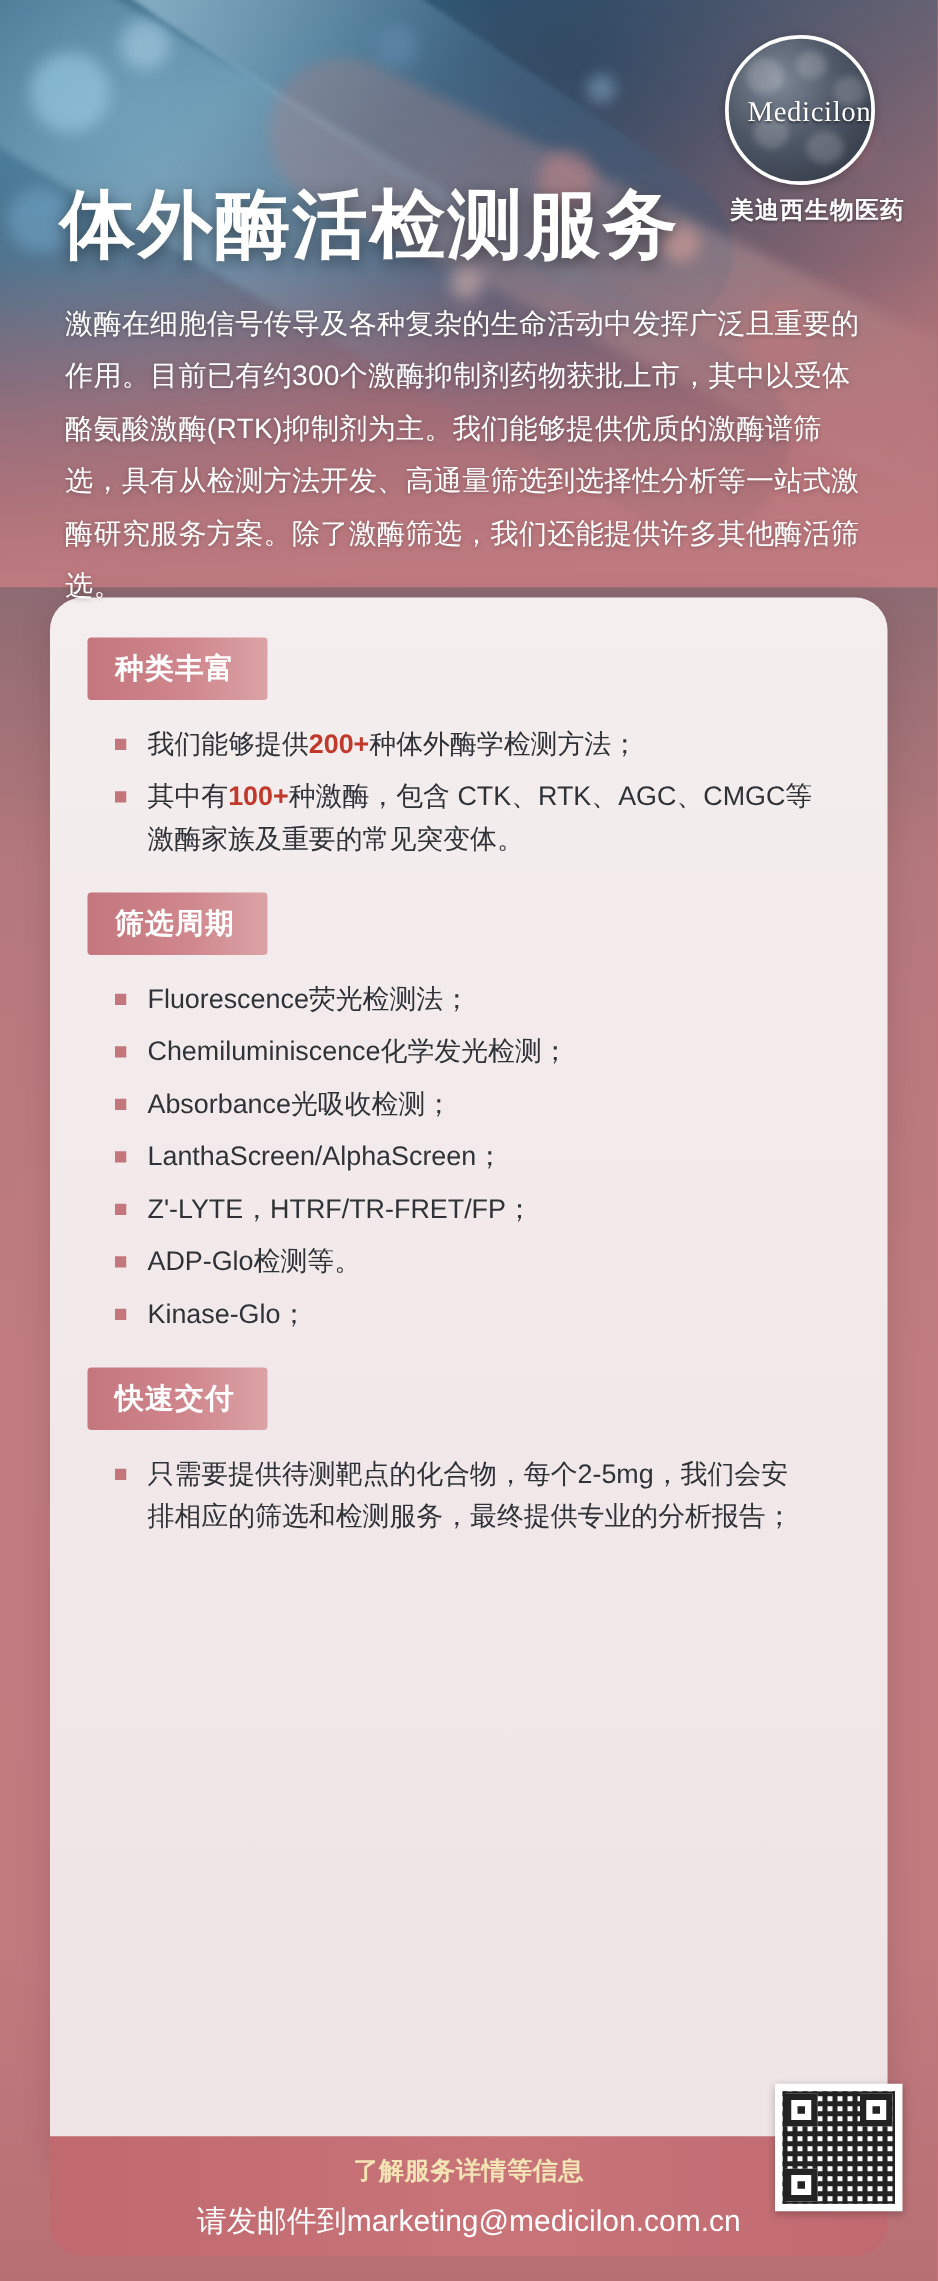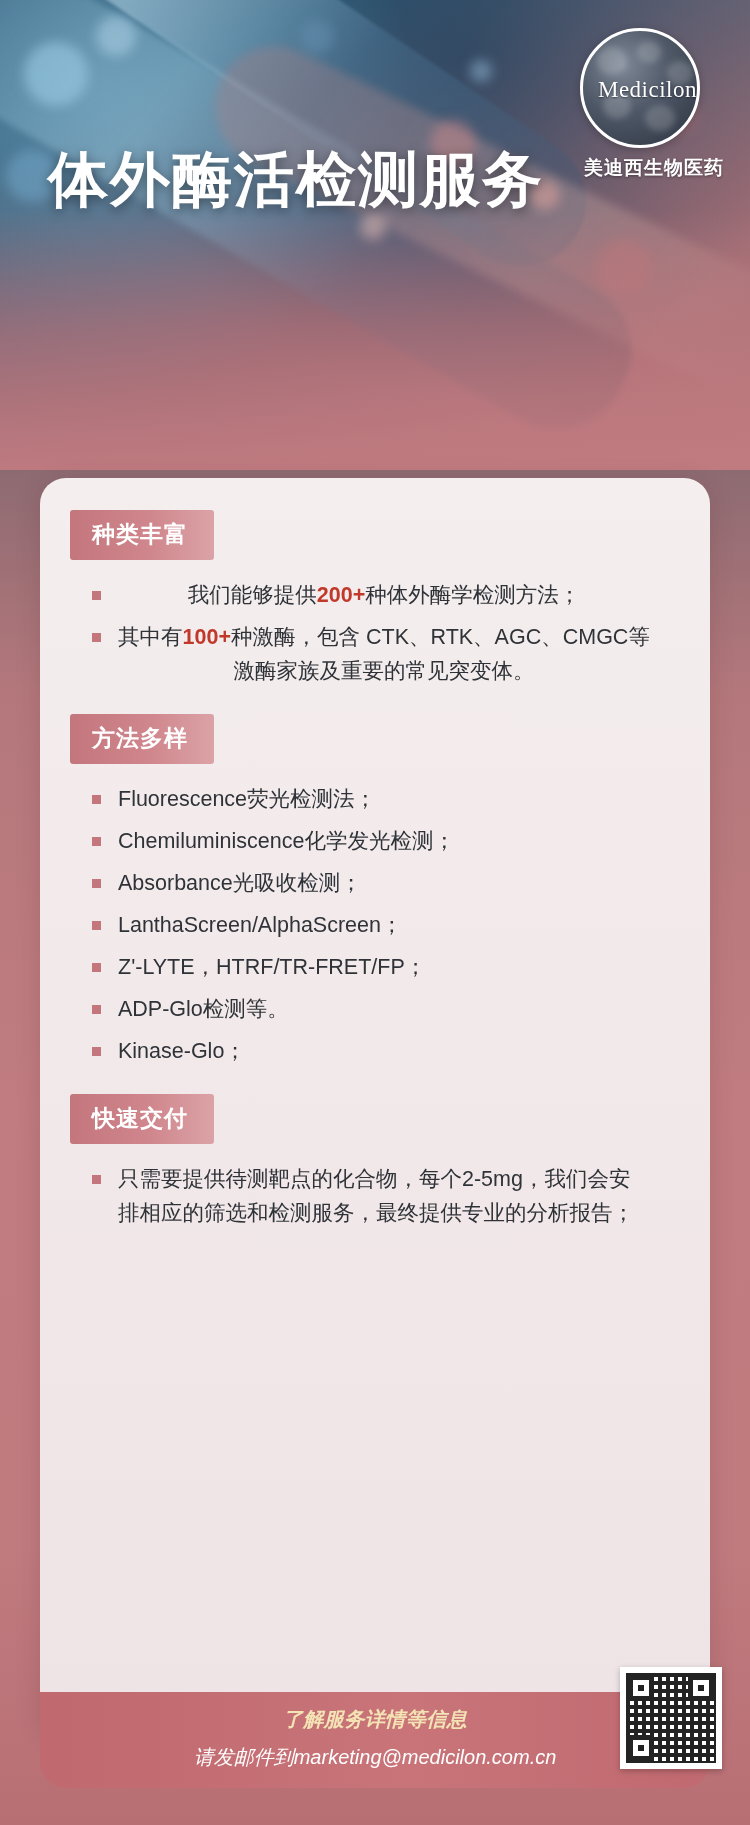--- a/index.html
+++ b/index.html
@@ -185,51 +185,50 @@
     line-height: 34px;
   }
   ul.bullets li::before {
     content: "";
     position: absolute;
     left: 0; top: 13px;
     width: 9px; height: 9px;
     background: #c4767d;
   }
   .hl { color: #c0392b; font-weight: bold; }
-  .tight li { margin-bottom: 2px; text-align: center; }
+  .tight li { margin-bottom: 2px; }
   .loose li { margin-bottom: 13px; }
 
   
   .footer {
     position: absolute;
     left: 40px;
     right: 40px;
-    bottom: 37px;
+    bottom: 20px;
     height: 96px;
     background: linear-gradient(90deg, #c0696f 0%, #c87479 55%, #c06a70 100%);
     border-radius: 0 0 26px 26px;
     color: #ffffff;
-    font-style: italic;
   }
   .footer-link {
     position: absolute;
     left: 0; right: 0;
     top: 14px;
     text-align: center;
     font-size: 20px;
     font-weight: bold;
     color: #f4e3b4;
     letter-spacing: 0.5px;
   }
   .footer-mail {
     position: absolute;
     left: 0; right: 0;
     top: 52px;
     text-align: center;
-    font-size: 20px;
+    font-size: 24px;
     color: #ffffff;
   }
   .qr {
     position: absolute;
     right: 28px;
     bottom: 56px;
     width: 102px; height: 102px;
     background: #ffffff;
     padding: 6px;
     box-shadow: 0 2px 6px rgba(0,0,0,0.25);
@@ -292,36 +291,37 @@
       <div class="cell" style="left:54px; top:10px; width:24px; height:22px;"></div>
       <div class="cell" style="left:84px; top:30px; width:26px; height:24px;"></div>
       <div class="cell" style="left:20px; top:62px; width:28px; height:26px;"></div>
       <div class="cell" style="left:62px; top:74px; width:30px; height:26px;"></div>
       <div class="logo-text">Medicilon</div>
     </div>
     <div class="logo-cn">美迪西生物医药</div>
   </div>
 
   <div class="headline">体外酶活检测服务</div>
+  <div class="intro">激酶在细胞信号传导及各种复杂的生命活动中发挥广泛且重要的作用。目前已有约300个激酶抑制剂药物获批上市，其中以受体酪氨酸激酶(RTK)抑制剂为主。我们能够提供优质的激酶谱筛选，具有从检测方法开发、高通量筛选到选择性分析等一站式激酶研究服务方案。除了激酶筛选，我们还能提供许多其他酶活筛选。</div>
 
   <div class="card">
 
     <div class="sec">
       <div class="sec-head">种类丰富</div>
       <div class="sec-body">
         <ul class="bullets tight">
           <li>我们能够提供<span class="hl">200+</span>种体外酶学检测方法；</li>
           <li>其中有<span class="hl">100+</span>种激酶，包含 CTK、RTK、AGC、CMGC等激酶家族及重要的常见突变体。</li>
         </ul>
       </div>
     </div>
 
 
     <div class="sec" style="margin-top:26px;">
-      <div class="sec-head">方法多样</div>
+      <div class="sec-head">筛选周期</div>
       <div class="sec-body">
         <ul class="bullets loose">
           <li>Fluorescence荧光检测法；</li>
           <li>Chemiluminiscence化学发光检测；</li>
           <li>Absorbance光吸收检测；</li>
           <li>LanthaScreen/AlphaScreen；</li>
           <li>Z'-LYTE，HTRF/TR-FRET/FP；</li>
           <li>ADP-Glo检测等。</li>
           <li>Kinase-Glo；</li>
         </ul>

